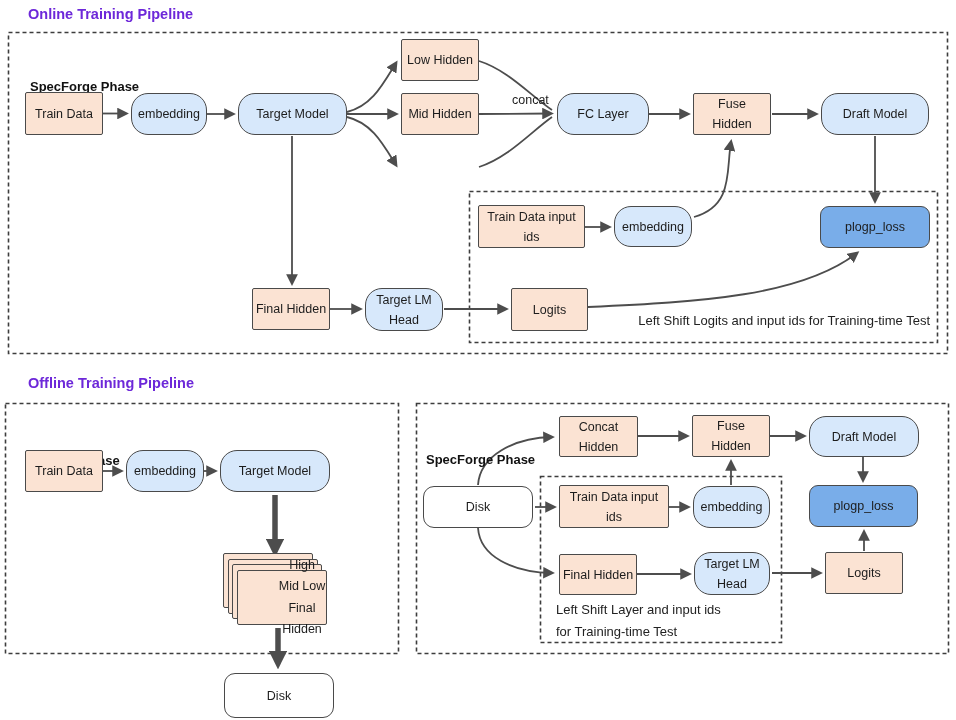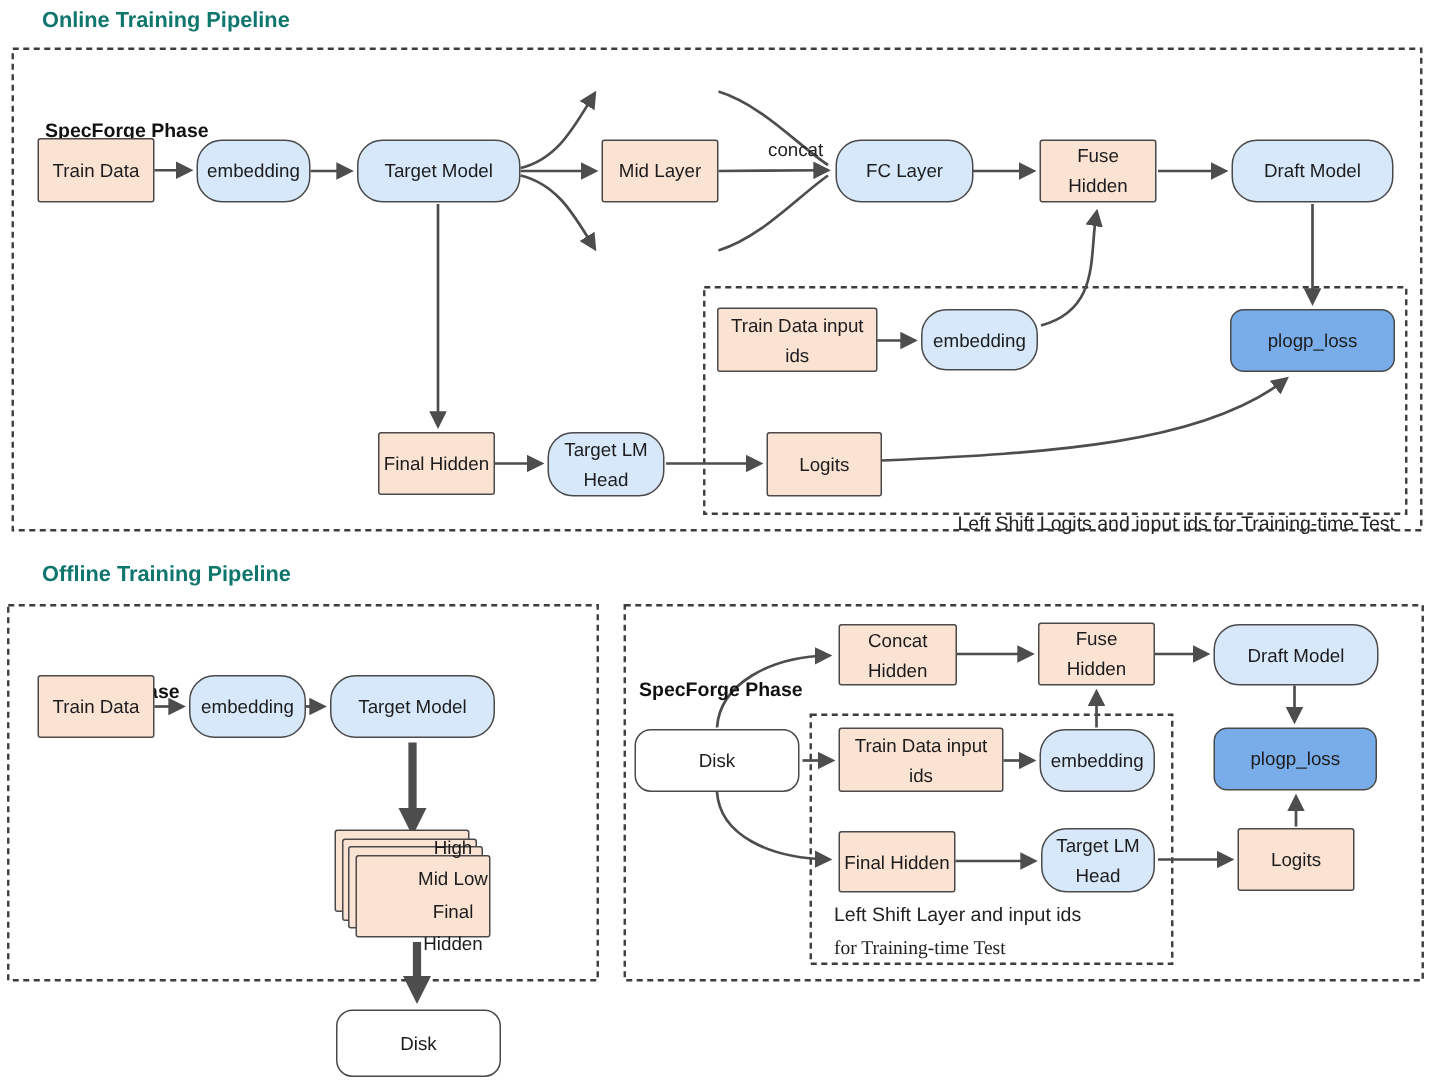--- a/index.html
+++ b/index.html
@@ -18,21 +18,21 @@
   .peach { background:#fbe3d3; border-radius:2px; }
   .blue  { background:#d7e8fb; border-radius:17px; }
   .loss  { background:#79ade9; border-radius:9px; }
   .white { background:#ffffff; border-radius:11px; }
   .card  {
     position:absolute; box-sizing:border-box; z-index:2; width:90px; height:55px;
     background:#fbe3d3; border:1.7px solid #4a4a4a; border-radius:2px;
     display:flex; align-items:center; justify-content:center;
     text-align:center; font-size:12.5px; line-height:1.7; color:#1c1c1c; white-space:pre-line;padding-left:40px;
   }
-  .title { position:absolute; z-index:2; font-size:14.5px; font-weight:bold; color:#0f766e; }
+  .title { position:absolute; z-index:2; font-size:14.5px; font-weight:bold; color:#6d28d9; }
   .phase { position:absolute; z-index:2; font-size:13px;  font-weight:bold; color:#111;margin-top:36px; }
   .note  { position:absolute; z-index:2; font-size:13px;  color:#222; }
   .tag   { position:absolute; z-index:2; font-size:12.5px; color:#222; }
 </style>
 </head>
 <body>
 
 <div class="canvas">
 
   <svg class="svg-layer" viewBox="0 0 956 720">
@@ -93,38 +93,39 @@
       <path d="M278 628 L278 660" marker-end="url(#ahb)"></path>
     </g>
   </svg>
 
   <div class="title" style="left:28px; top:6px;">Online Training Pipeline</div>
   <div class="phase" style="left:30px; top:43px;">SpecForge Phase</div>
 
   <div class="node peach" style="left:25px;  top:92px;  width:78px;  height:43px;">Train Data</div>
   <div class="node blue" style="left:131px; top:93px;  width:76px;  height:42px;">embedding</div>
   <div class="node blue" style="left:238px; top:93px;  width:109px; height:42px;">Target Model</div>
-  <div class="node peach" style="left:401px; top:93px;  width:78px;  height:42px;">Mid Layer</div>
+  <div class="node peach" style="left:401px; top:39px;  width:78px;  height:42px;">Low Hidden</div>
+  <div class="node peach" style="left:401px; top:93px;  width:78px;  height:42px;">Mid Hidden</div>
   <div class="tag" style="left:512px; top:93px;">concat</div>
   <div class="node blue" style="left:557px; top:93px;  width:92px;  height:42px;">FC Layer</div>
   <div class="node peach" style="left:693px; top:93px;  width:78px;  height:42px;">Fuse
 Hidden</div>
   <div class="node blue" style="left:821px; top:93px;  width:108px; height:42px;">Draft Model</div>
 
   <div class="node peach" style="left:478px; top:205px; width:107px; height:43px;">Train Data input
 ids</div>
   <div class="node blue" style="left:614px; top:206px; width:78px;  height:41px;">embedding</div>
   <div class="node loss" style="left:820px; top:206px; width:110px; height:42px;">plogp_loss</div>
 
   <div class="node peach" style="left:252px; top:288px; width:78px;  height:42px;">Final Hidden</div>
   <div class="node blue" style="left:365px; top:288px; width:78px;  height:43px;">Target LM
 Head</div>
   <div class="node peach" style="left:511px; top:288px; width:77px;  height:43px;">Logits</div>
 
-  <div class="note" style="left:600px; top:313px; width:330px; text-align:right;margin-top:28px;">Left Shift Logits and input ids for Training-time Test</div>
+  <div class="note" style="left:600px; top:313px; width:330px; text-align:right;">Left Shift Logits and input ids for Training-time Test</div>
 
   <div class="title" style="left:28px; top:375px;">Offline Training Pipeline</div>
 
   <div class="phase" style="left:28px; top:417px;text-align:center;">SGLang Phase</div>
   <div class="node peach" style="left:25px;  top:450px; width:78px;  height:42px;">Train Data</div>
   <div class="node blue" style="left:126px; top:450px; width:78px;  height:42px;">embedding</div>
   <div class="node blue" style="left:220px; top:450px; width:110px; height:42px;">Target Model</div>
 
   <div class="card" style="left:223px; top:553px;"></div>
   <div class="card" style="left:228px; top:559px;"></div>
@@ -144,15 +145,15 @@
   <div class="node peach" style="left:559px; top:485px; width:110px; height:43px;">Train Data input
 ids</div>
   <div class="node blue" style="left:693px; top:486px; width:77px;  height:42px;">embedding</div>
   <div class="node loss" style="left:809px; top:485px; width:109px; height:42px;">plogp_loss</div>
   <div class="node peach" style="left:559px; top:554px; width:78px;  height:41px;">Final Hidden</div>
   <div class="node blue" style="left:694px; top:552px; width:76px;  height:43px;">Target LM
 Head</div>
   <div class="node peach" style="left:825px; top:552px; width:78px;  height:42px;">Logits</div>
 
   <div class="note" style="left:556px; top:602px;">Left Shift Layer and input ids</div>
-  <div class="note" style="left:556px; top:624px;font-family:Liberation Serif, serif;">for Training-time Test</div>
+  <div class="note" style="left:556px; top:624px;">for Training-time Test</div>
 
 </div>
 
 </body></html>

